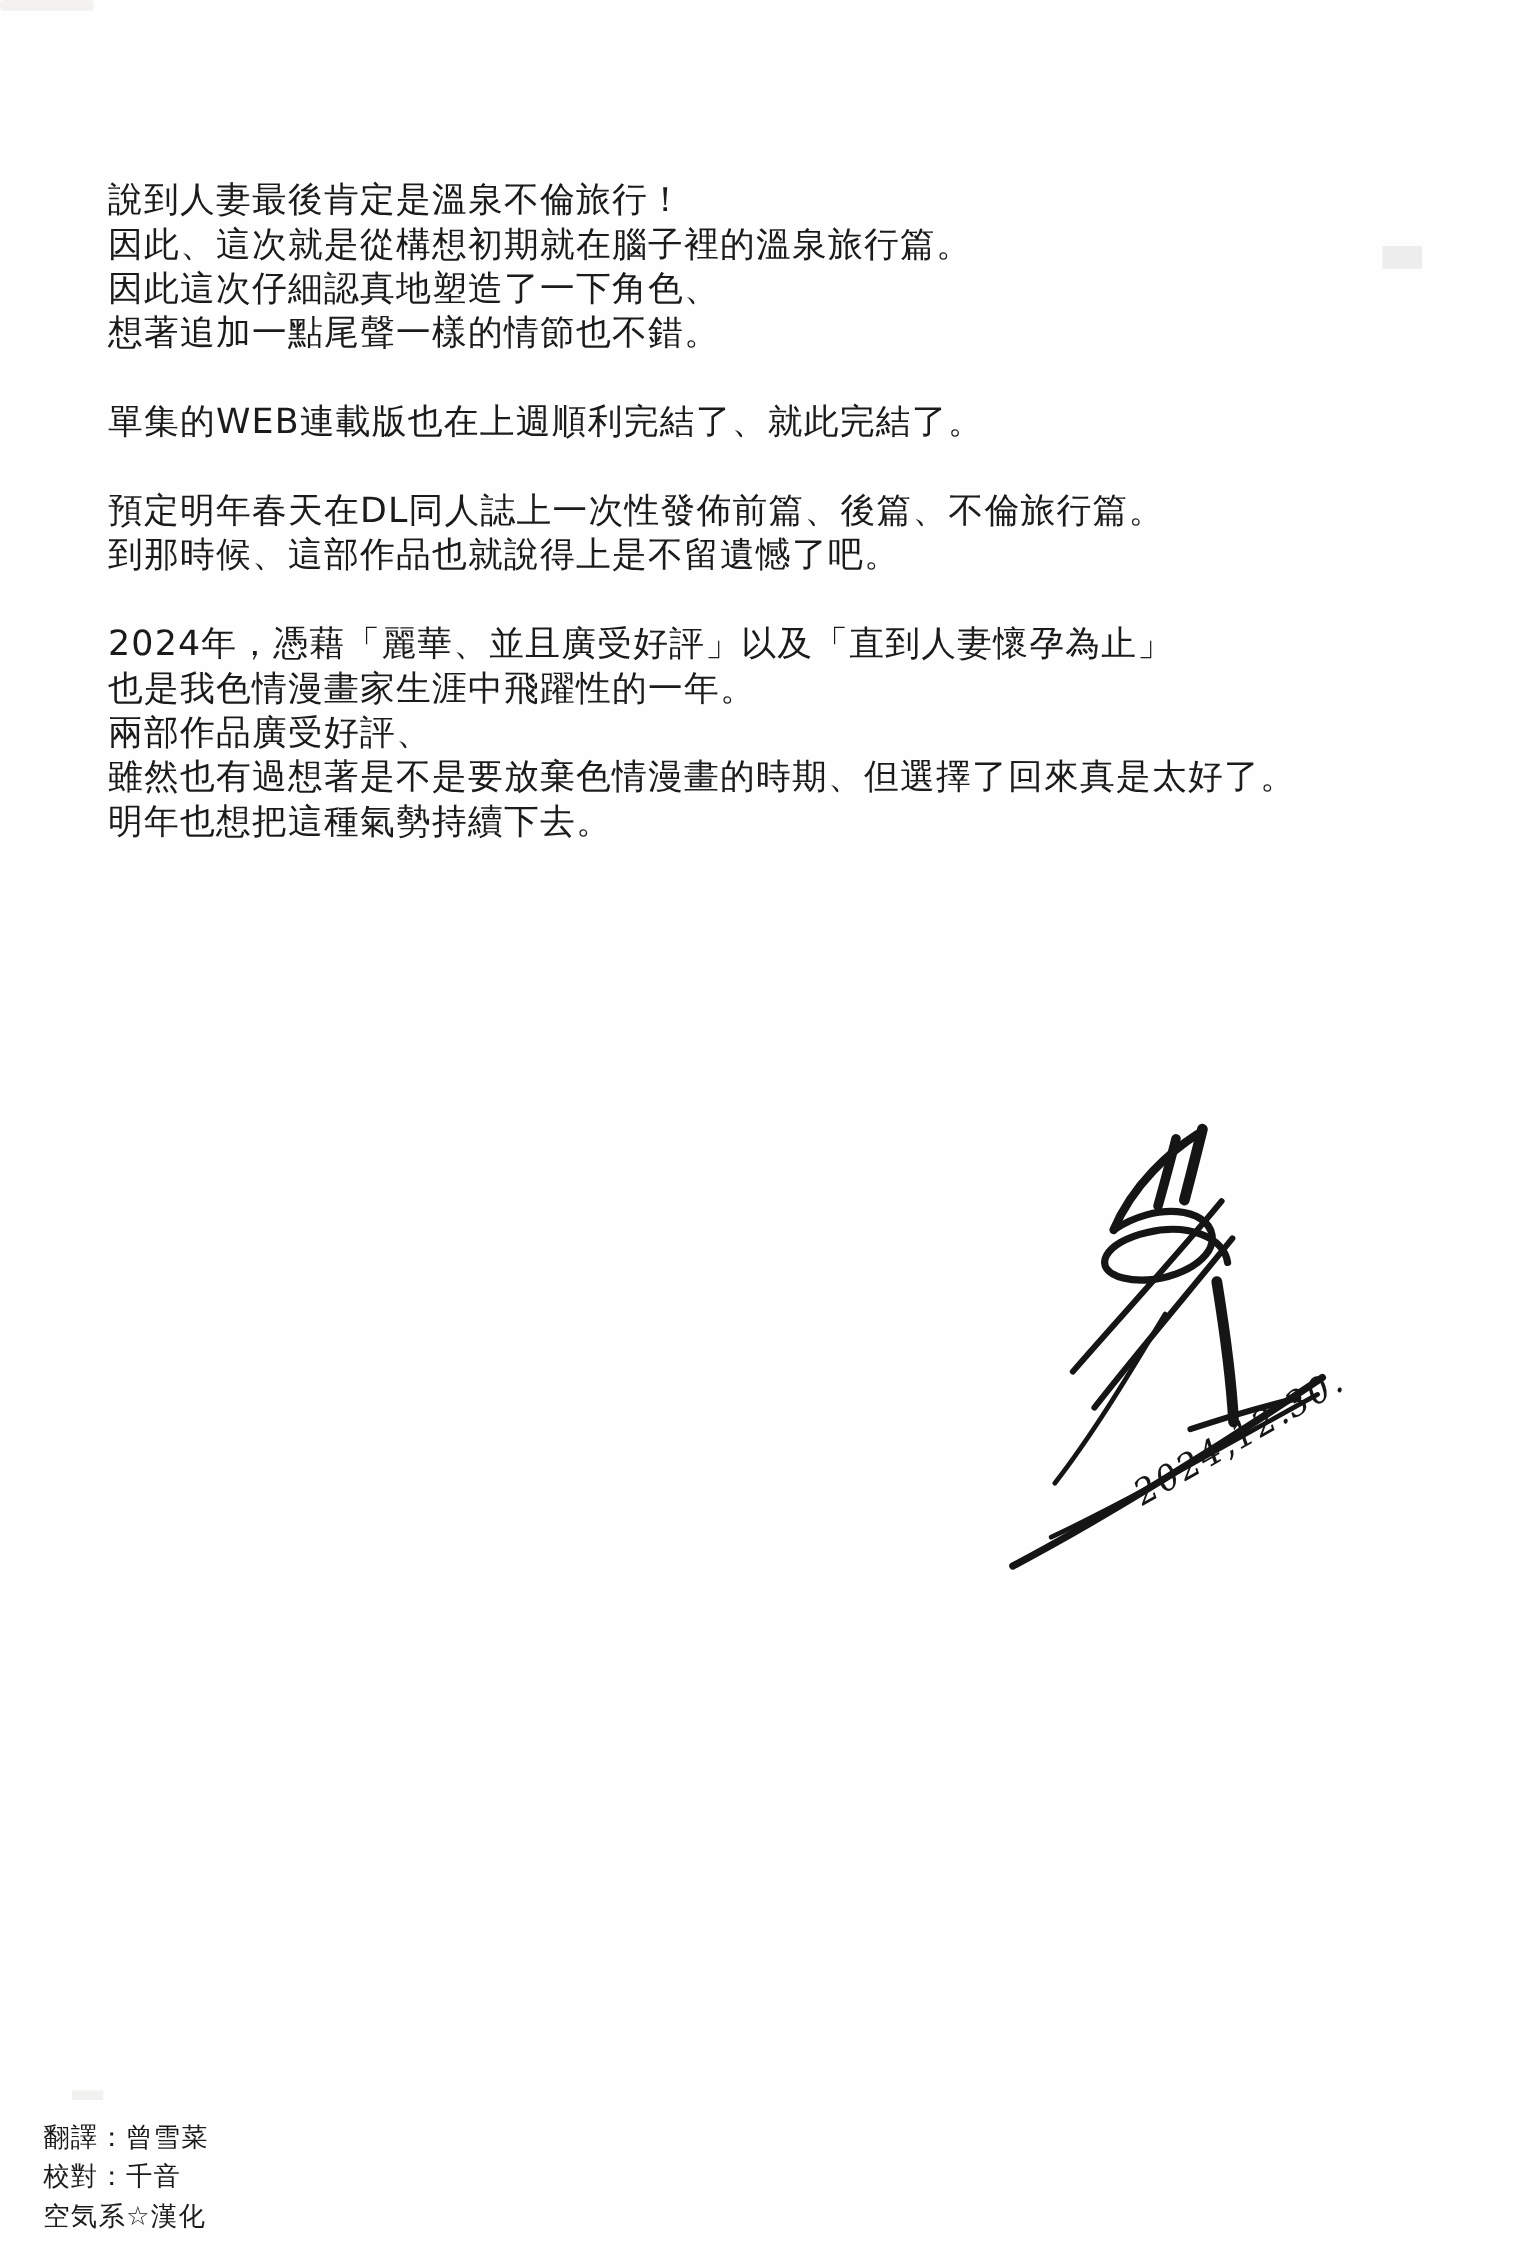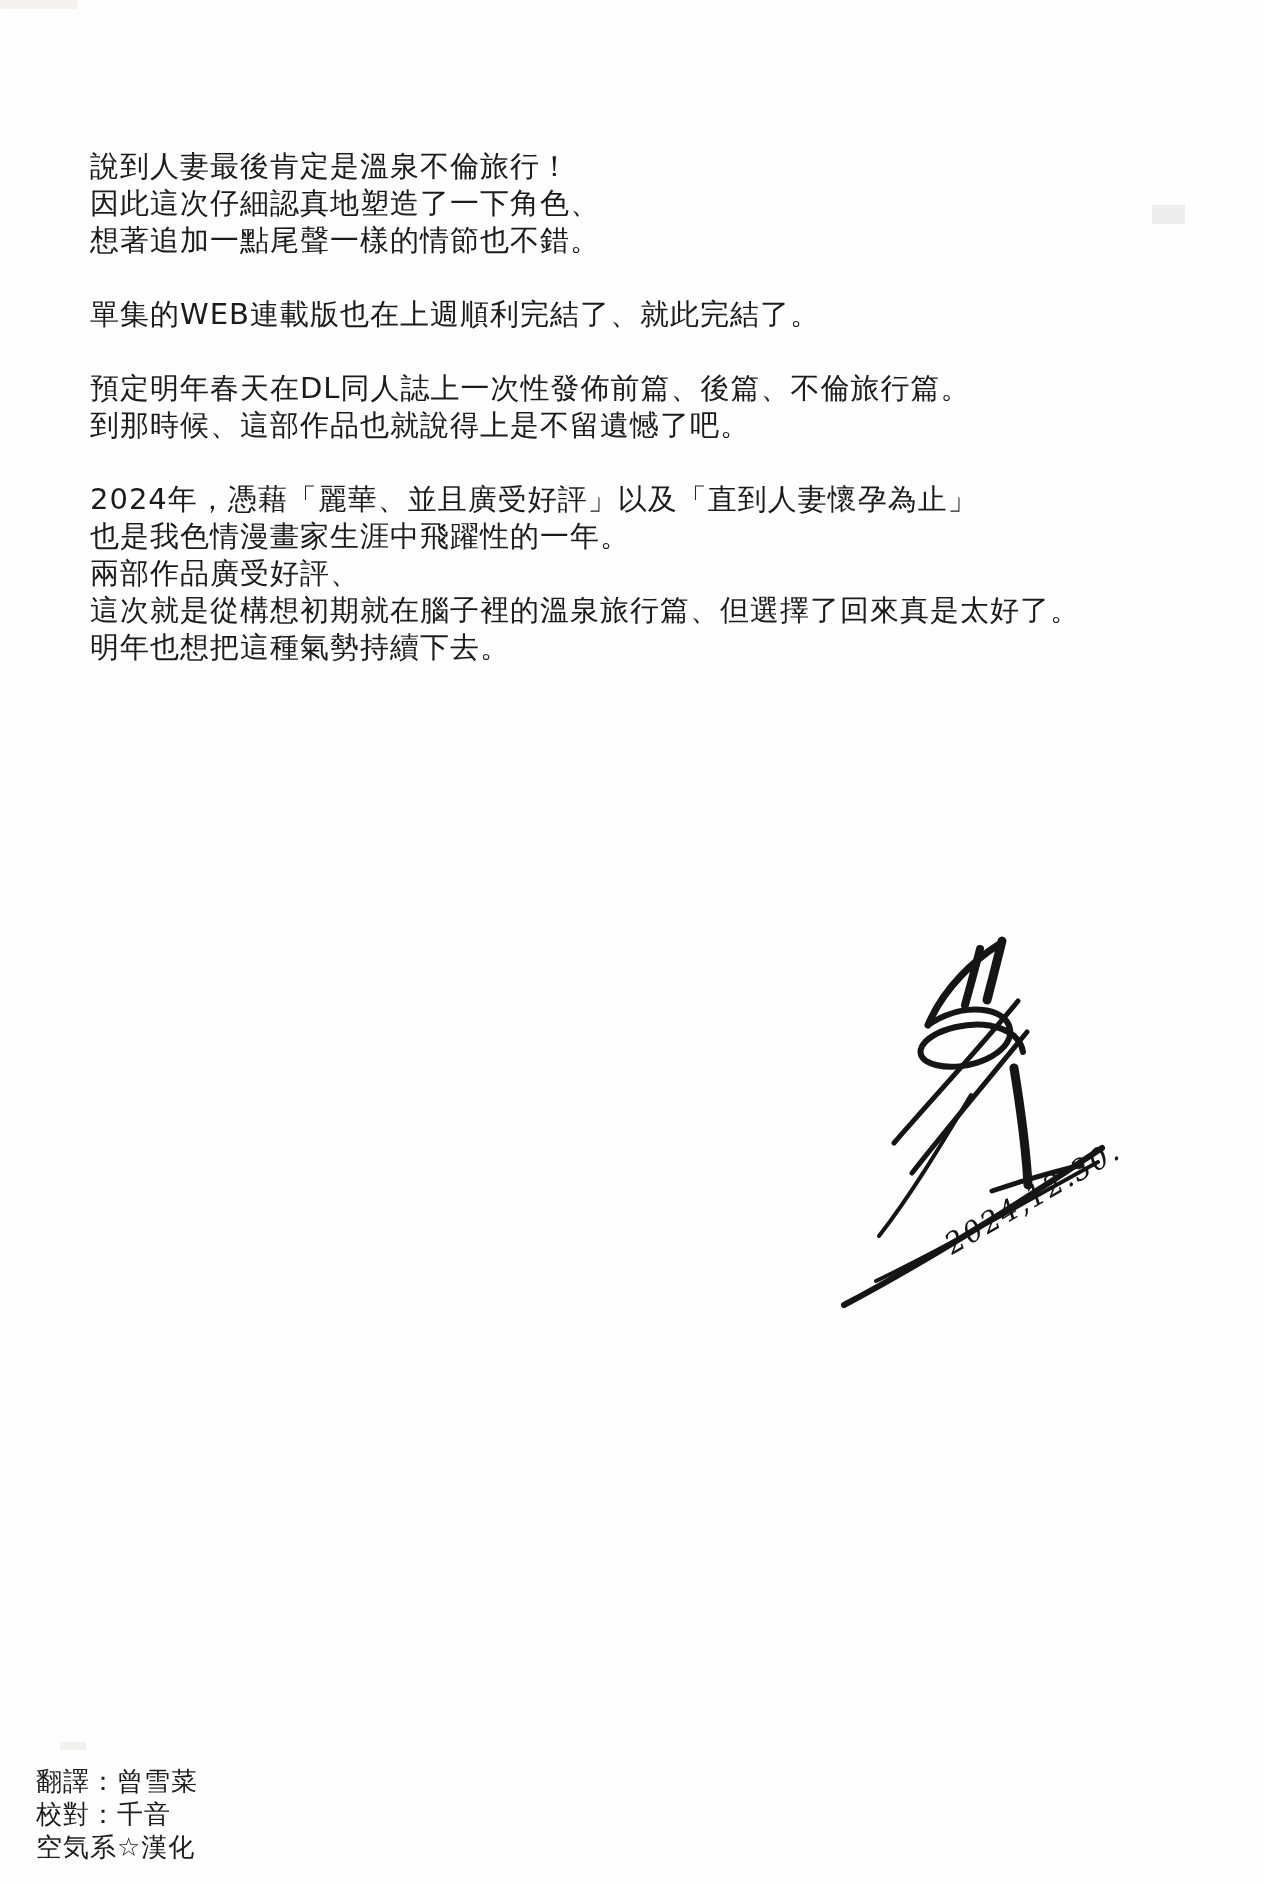--- a/index.html
+++ b/index.html
@@ -51,54 +51,55 @@
   }
   .credits {
     position: absolute;
     left: 36px;
     top: 1765px;
   }
   .credit-line {
     display: block;
     height: 33px;
     line-height: 33px;
-    font-size: 26px;
+    font-size: 22px;
     letter-spacing: 1px;
     white-space: nowrap;
     font-weight: 500;
   }
   .artifact { position: absolute; pointer-events: none; }
   .artifact-1 { left: 0; top: 0; width: 78px; height: 9px; background: #e9e7e2; opacity: .55; border-radius: 3px; }
   .artifact-2 { left: 1274px; top: 0; width: 6px; height: 178px; background: #e4e4e4; opacity: .65; }
   .artifact-3 { left: 1152px; top: 205px; width: 33px; height: 19px; background: #ededed; }
   .artifact-4 { left: 60px; top: 1742px; width: 26px; height: 8px; background: #f1f1ef; }
 </style>
 </head>
 <body>
 
 <div class="page">
 
   <main class="afterword">
     <div class="para">
       <span class="line">說到人妻最後肯定是溫泉不倫旅行！</span>
+      <span class="line">因此、這次就是從構想初期就在腦子裡的溫泉旅行篇。</span>
       <span class="line">因此這次仔細認真地塑造了一下角色、</span>
       <span class="line">想著追加一點尾聲一樣的情節也不錯。</span>
     </div>
     <div class="para">
       <span class="line">單集的WEB連載版也在上週順利完結了、就此完結了。</span>
     </div>
     <div class="para">
       <span class="line">預定明年春天在DL同人誌上一次性發佈前篇、後篇、不倫旅行篇。</span>
       <span class="line">到那時候、這部作品也就說得上是不留遺憾了吧。</span>
     </div>
     <div class="para">
       <span class="line">2024年，憑藉「麗華、並且廣受好評」以及「直到人妻懷孕為止」</span>
       <span class="line">也是我色情漫畫家生涯中飛躍性的一年。</span>
       <span class="line">兩部作品廣受好評、</span>
-      <span class="line">這次就是從構想初期就在腦子裡的溫泉旅行篇、但選擇了回來真是太好了。</span>
+      <span class="line">雖然也有過想著是不是要放棄色情漫畫的時期、但選擇了回來真是太好了。</span>
       <span class="line">明年也想把這種氣勢持續下去。</span>
     </div>
   </main>
 
   <div class="signature">
     <svg width="320" height="430" viewBox="0 0 320 430" fill="none" stroke="#151515" stroke-linecap="round">
 
       <path d="M172 36 C168 52, 162 76, 157 95" stroke-width="9"></path>
       <path d="M150 44 C146 60, 140 82, 135 100" stroke-width="8"></path>
 

